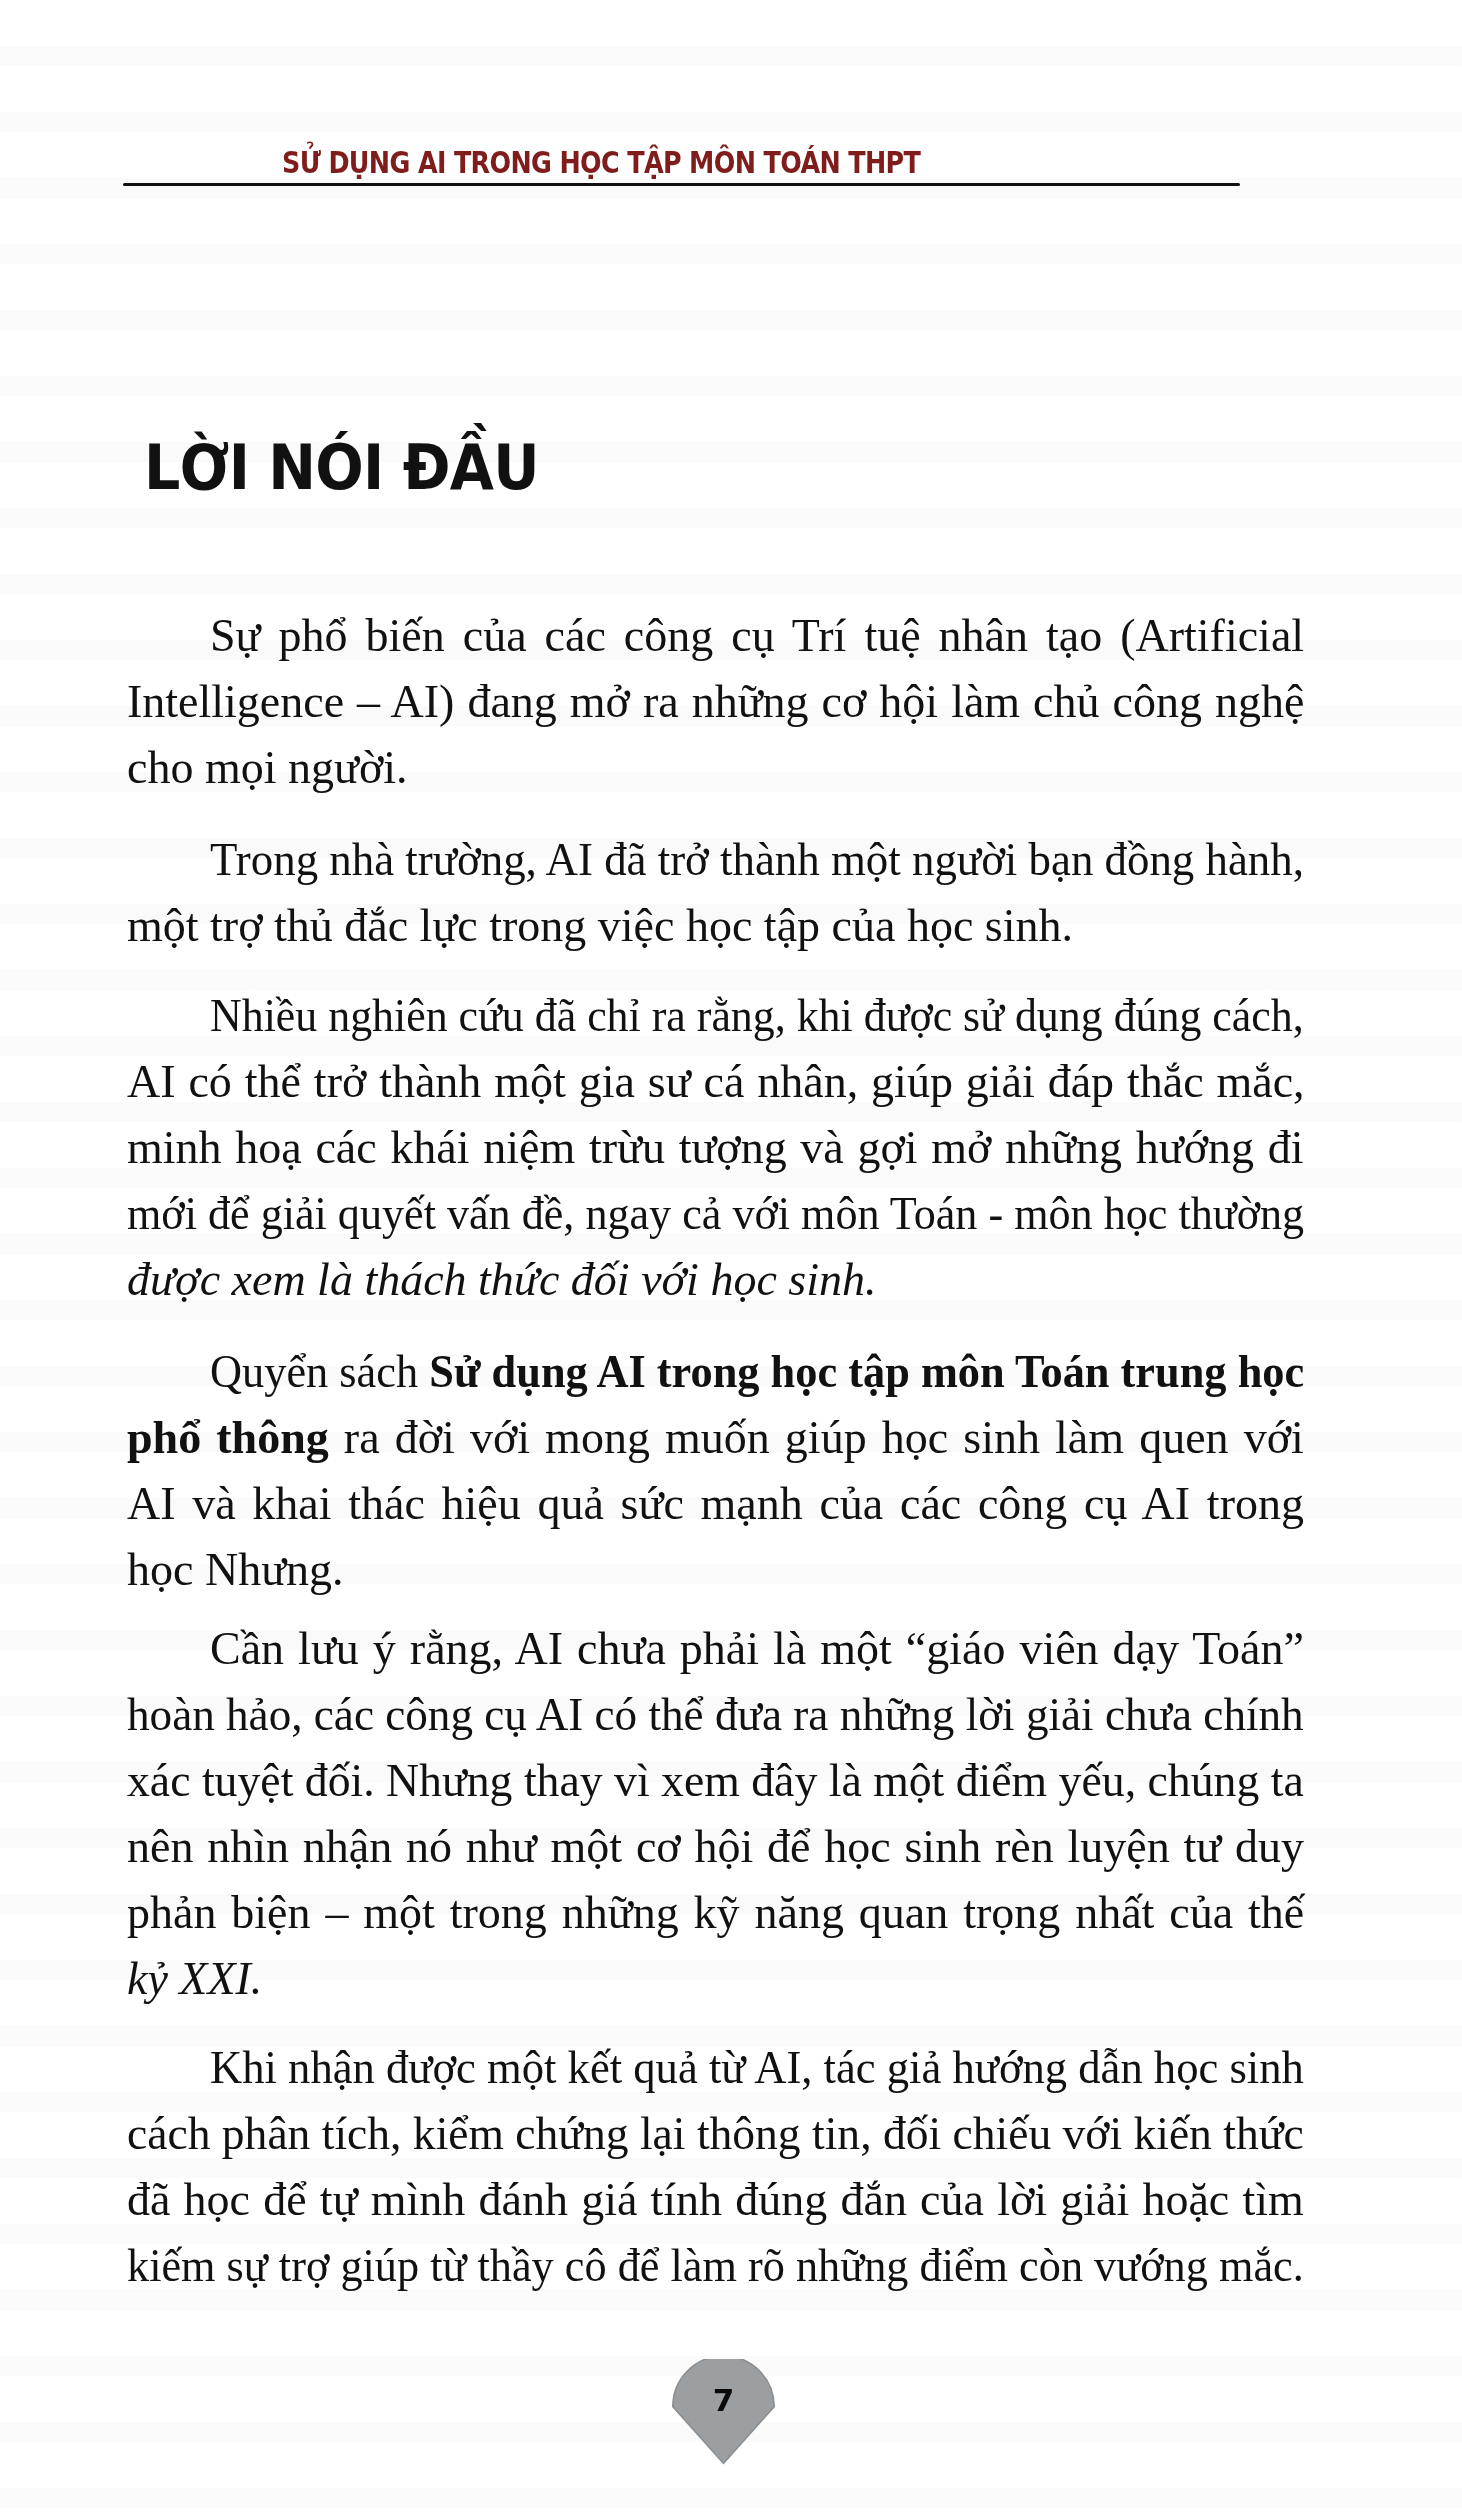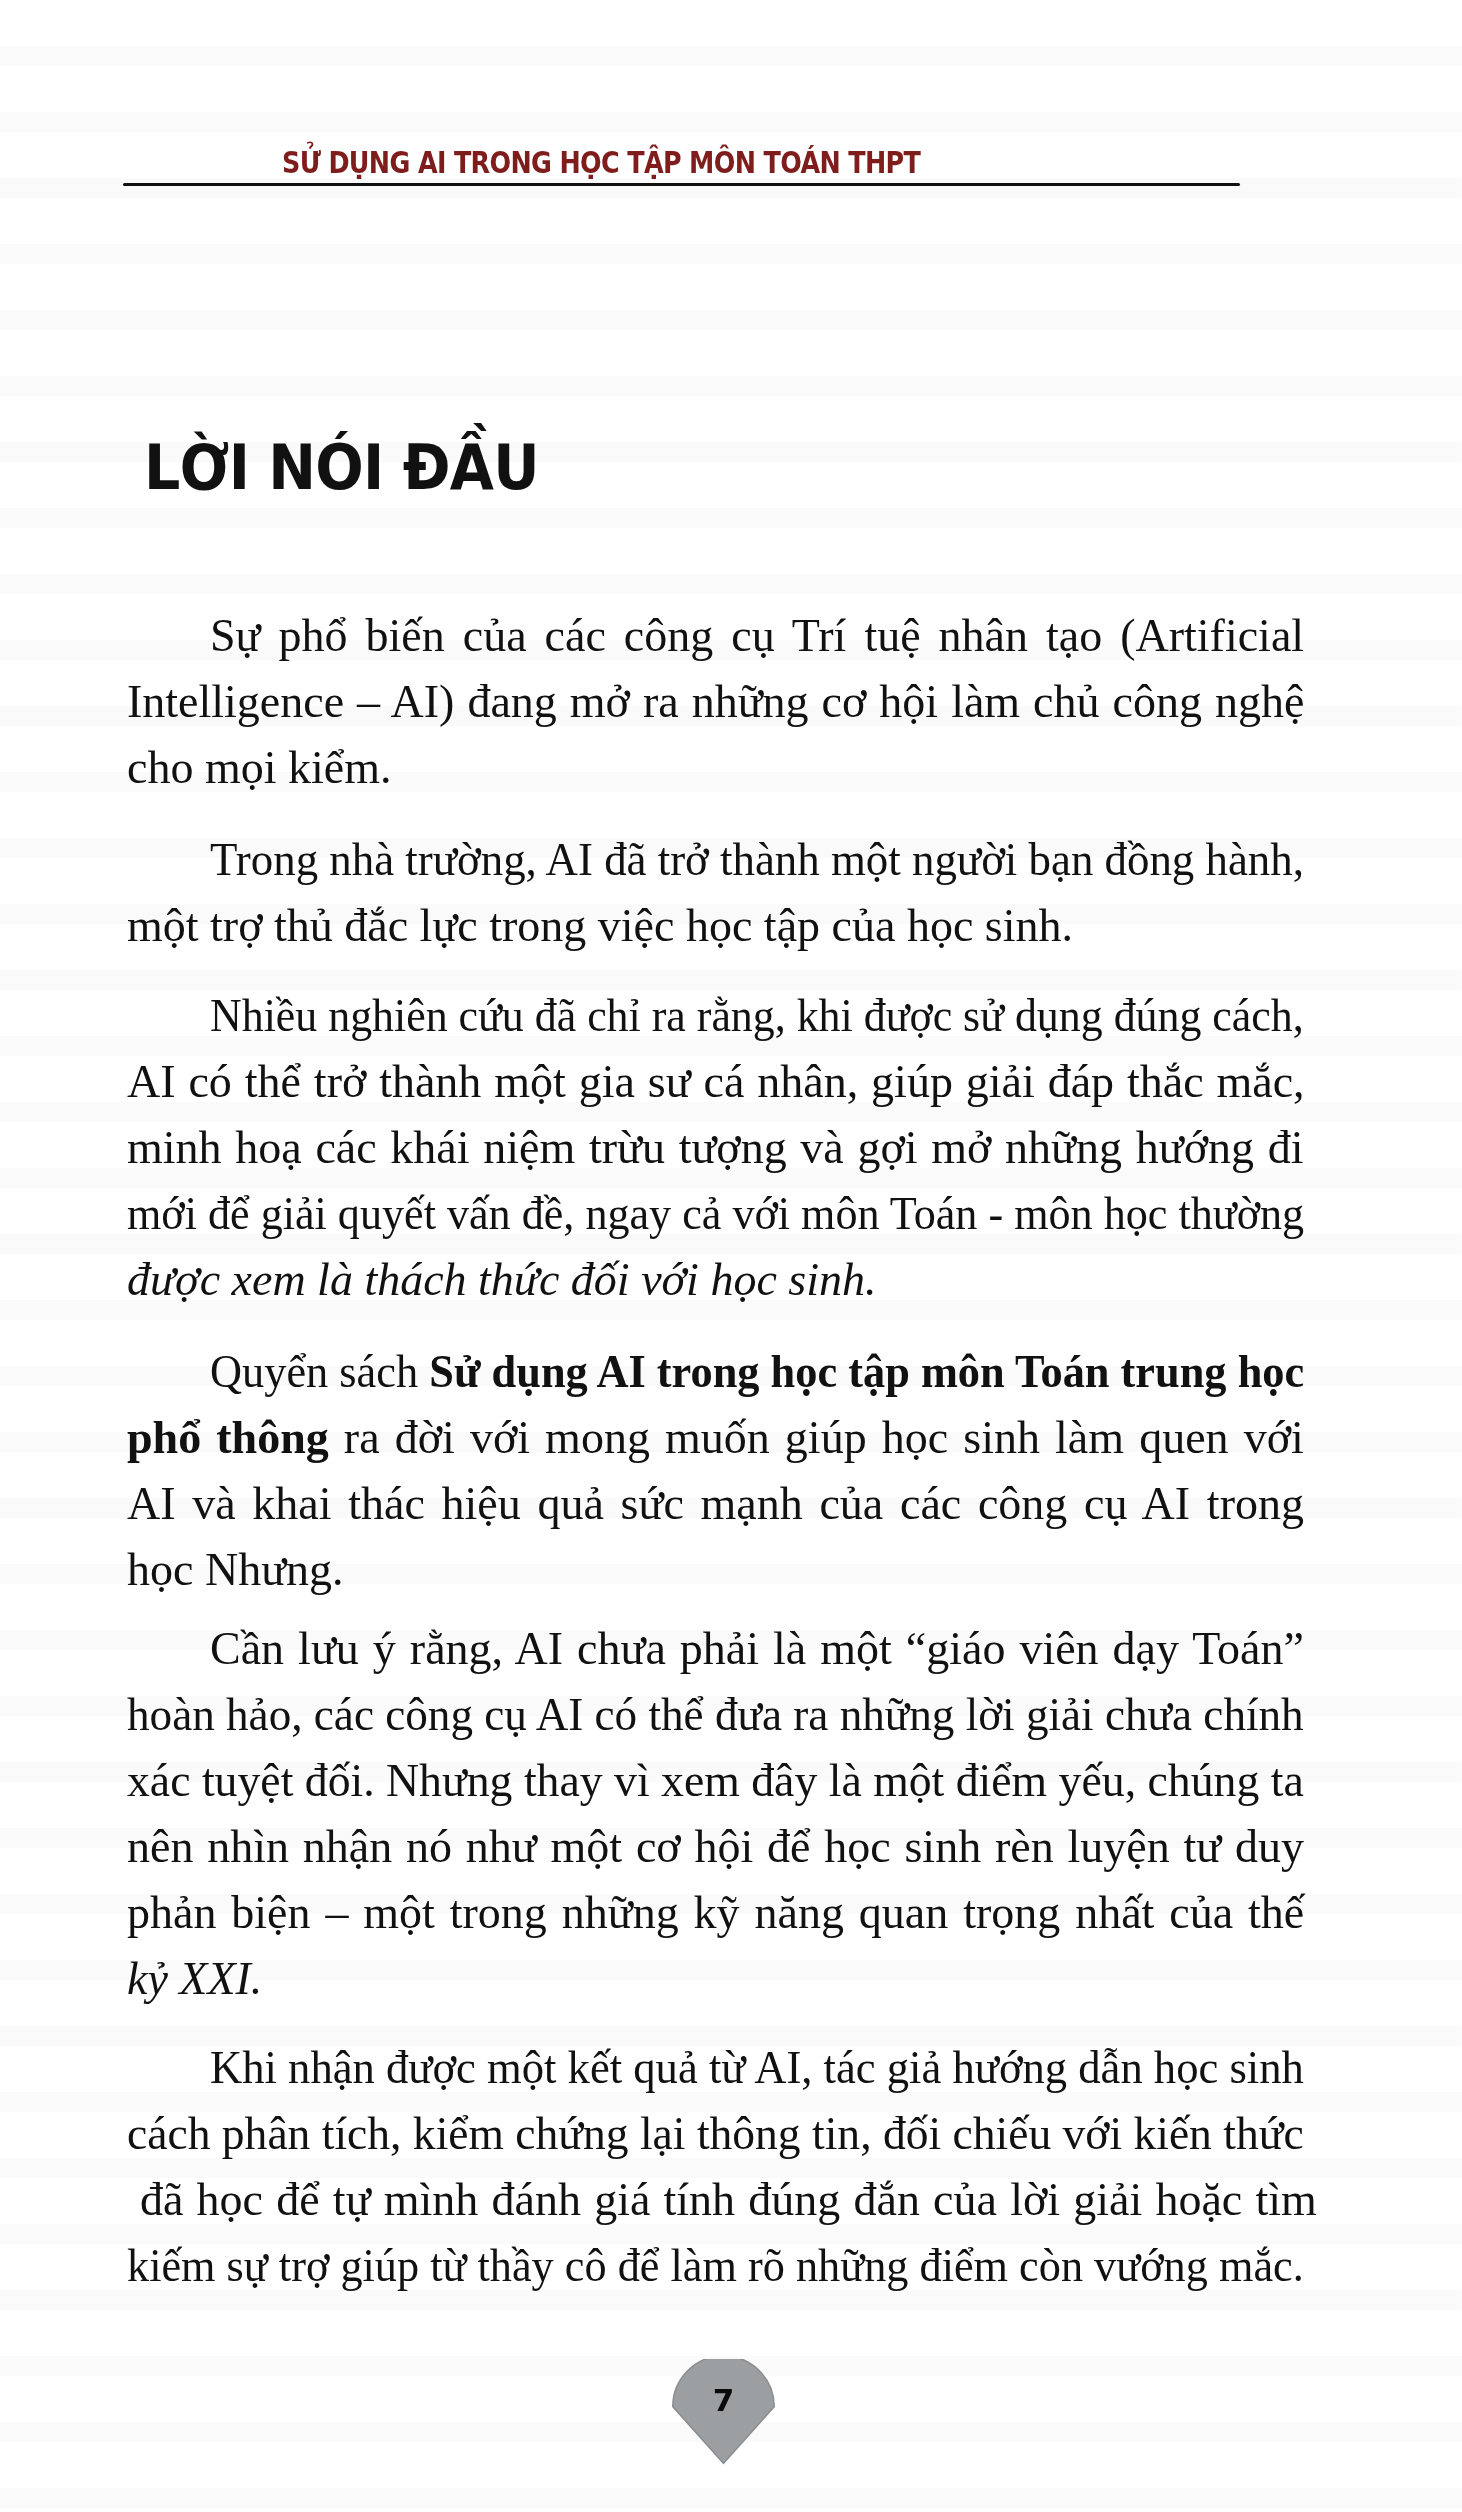--- a/index.html
+++ b/index.html
@@ -149,21 +149,21 @@
 
   <h1 class="chapter-title" style="margin:17px;">
     <span>LỜI NÓI ĐẦU</span>
   </h1>
 
   <div class="body-text" style="top:0;">
 
     <div class="para" style="top:603px;">
       <div class="line indent"><span class="fit" style="white-space: nowrap; width: auto; word-spacing: 6.5px;">Sự phổ biến của các công cụ Trí tuệ nhân tạo (Artificial</span></div>
       <div class="line"><span class="fit" style="white-space: nowrap; width: auto; word-spacing: 1.5px;">Intelligence – AI) đang mở ra những cơ hội làm chủ công nghệ</span></div>
-      <div class="line last"><span class="fit" style="white-space: nowrap; width: auto;">cho mọi kiểm.</span></div>
+      <div class="line last"><span class="fit" style="white-space: nowrap; width: auto;">cho mọi người.</span></div>
     </div>
 
     <div class="para" style="top:827px;">
       <div class="line indent"><span class="fit" style="white-space: nowrap; width: auto; transform-origin: left center; transform: scaleX(0.975393);">Trong nhà trường, AI đã trở thành một người bạn đồng hành,</span></div>
       <div class="line last"><span class="fit" style="white-space: nowrap; width: auto;">một trợ thủ đắc lực trong việc học tập của học sinh.</span></div>
     </div>
 
     <div class="para" style="top:983px;">
       <div class="line indent"><span class="fit" style="white-space: nowrap; width: auto; transform-origin: left center; transform: scaleX(0.953877);">Nhiều nghiên cứu đã chỉ ra rằng, khi được sử dụng đúng cách,</span></div>
       <div class="line"><span class="fit" style="white-space: nowrap; width: auto; word-spacing: 1.4px;">AI có thể trở thành một gia sư cá nhân, giúp giải đáp thắc mắc,</span></div>
@@ -184,21 +184,21 @@
       <div class="line"><span class="fit" style="white-space: nowrap; width: auto; transform-origin: left center; transform: scaleX(0.981458);">hoàn hảo, các công cụ AI có thể đưa ra những lời giải chưa chính</span></div>
       <div class="line"><span class="fit" style="white-space: nowrap; width: auto; transform-origin: left center; transform: scaleX(0.994171);">xác tuyệt đối. Nhưng thay vì xem đây là một điểm yếu, chúng ta</span></div>
       <div class="line"><span class="fit" style="white-space: nowrap; width: auto; word-spacing: 2.3px;">nên nhìn nhận nó như một cơ hội để học sinh rèn luyện tư duy</span></div>
       <div class="line"><span class="fit" style="white-space: nowrap; width: auto; word-spacing: 3.4px;">phản biện – một trong những kỹ năng quan trọng nhất của thế</span></div>
       <div class="line last"><span class="fit" style="white-space: nowrap; width: auto; font-style: italic;">kỷ XXI.</span></div>
     </div>
 
     <div class="para" style="top:2035px;">
       <div class="line indent"><span class="fit" style="white-space: nowrap; width: auto; transform-origin: left center; transform: scaleX(0.970088);">Khi nhận được một kết quả từ AI, tác giả hướng dẫn học sinh</span></div>
       <div class="line"><span class="fit" style="white-space: nowrap; width: auto; transform-origin: left center; transform: scaleX(0.990323);">cách phân tích, kiểm chứng lại thông tin, đối chiếu với kiến thức</span></div>
-      <div class="line"><span class="fit" style="white-space: nowrap; width: auto; word-spacing: 1.7px; margin-left: 13px;">đã học để tự mình đánh giá tính đúng đắn của lời giải hoặc tìm</span></div>
+      <div class="line"><span class="fit" style="white-space: nowrap; width: auto; word-spacing: 1.7px;">đã học để tự mình đánh giá tính đúng đắn của lời giải hoặc tìm</span></div>
       <div class="line"><span class="fit" style="white-space: nowrap; width: auto; transform-origin: left center; transform: scaleX(0.962382);">kiếm sự trợ giúp từ thầy cô để làm rõ những điểm còn vướng mắc.</span></div>
     </div>
   </div>
 
   <div class="page-badge">
     <svg width="105" height="106" viewBox="0 0 136 138">
       <path d="M2 62 A66 66 0 0 1 134 62 L68 136 Z" fill="#9c9fa1" stroke="#8a8d8f" stroke-width="2"></path>
     </svg>
     <div class="page-number">7</div>
   </div>

